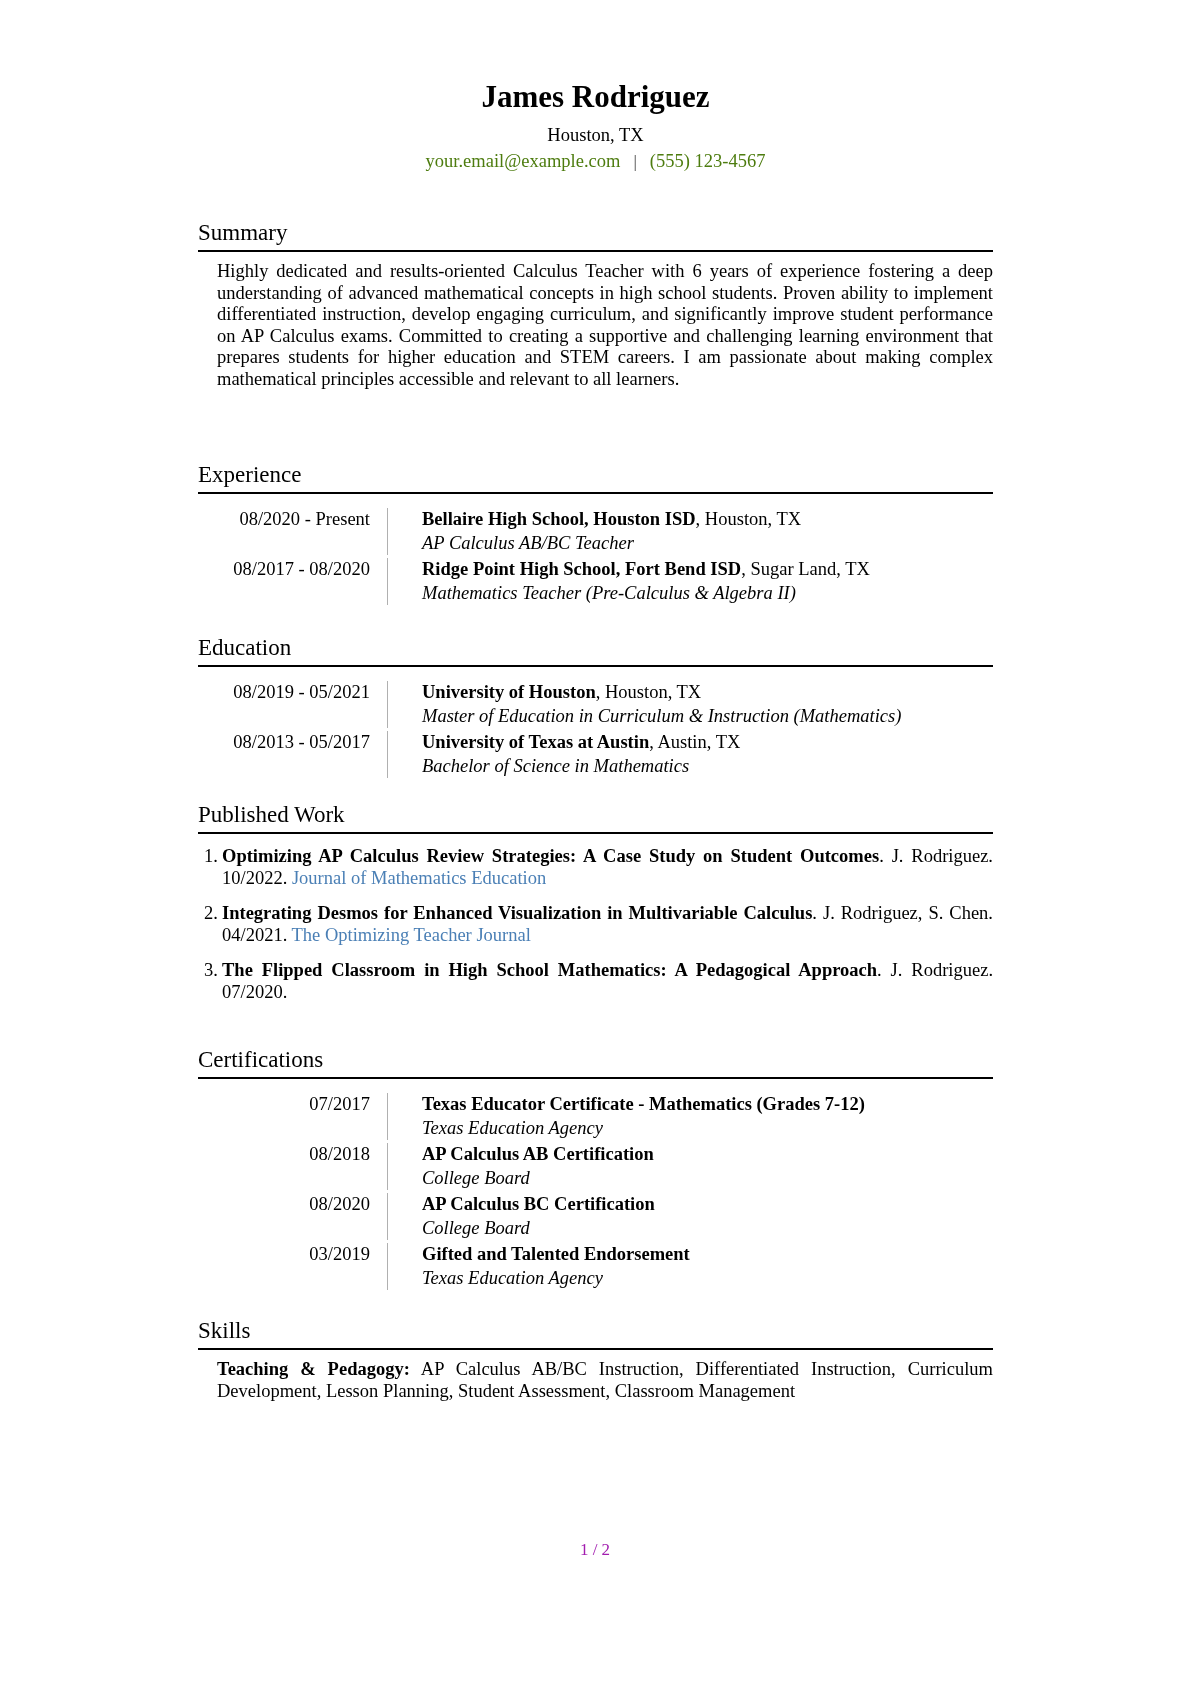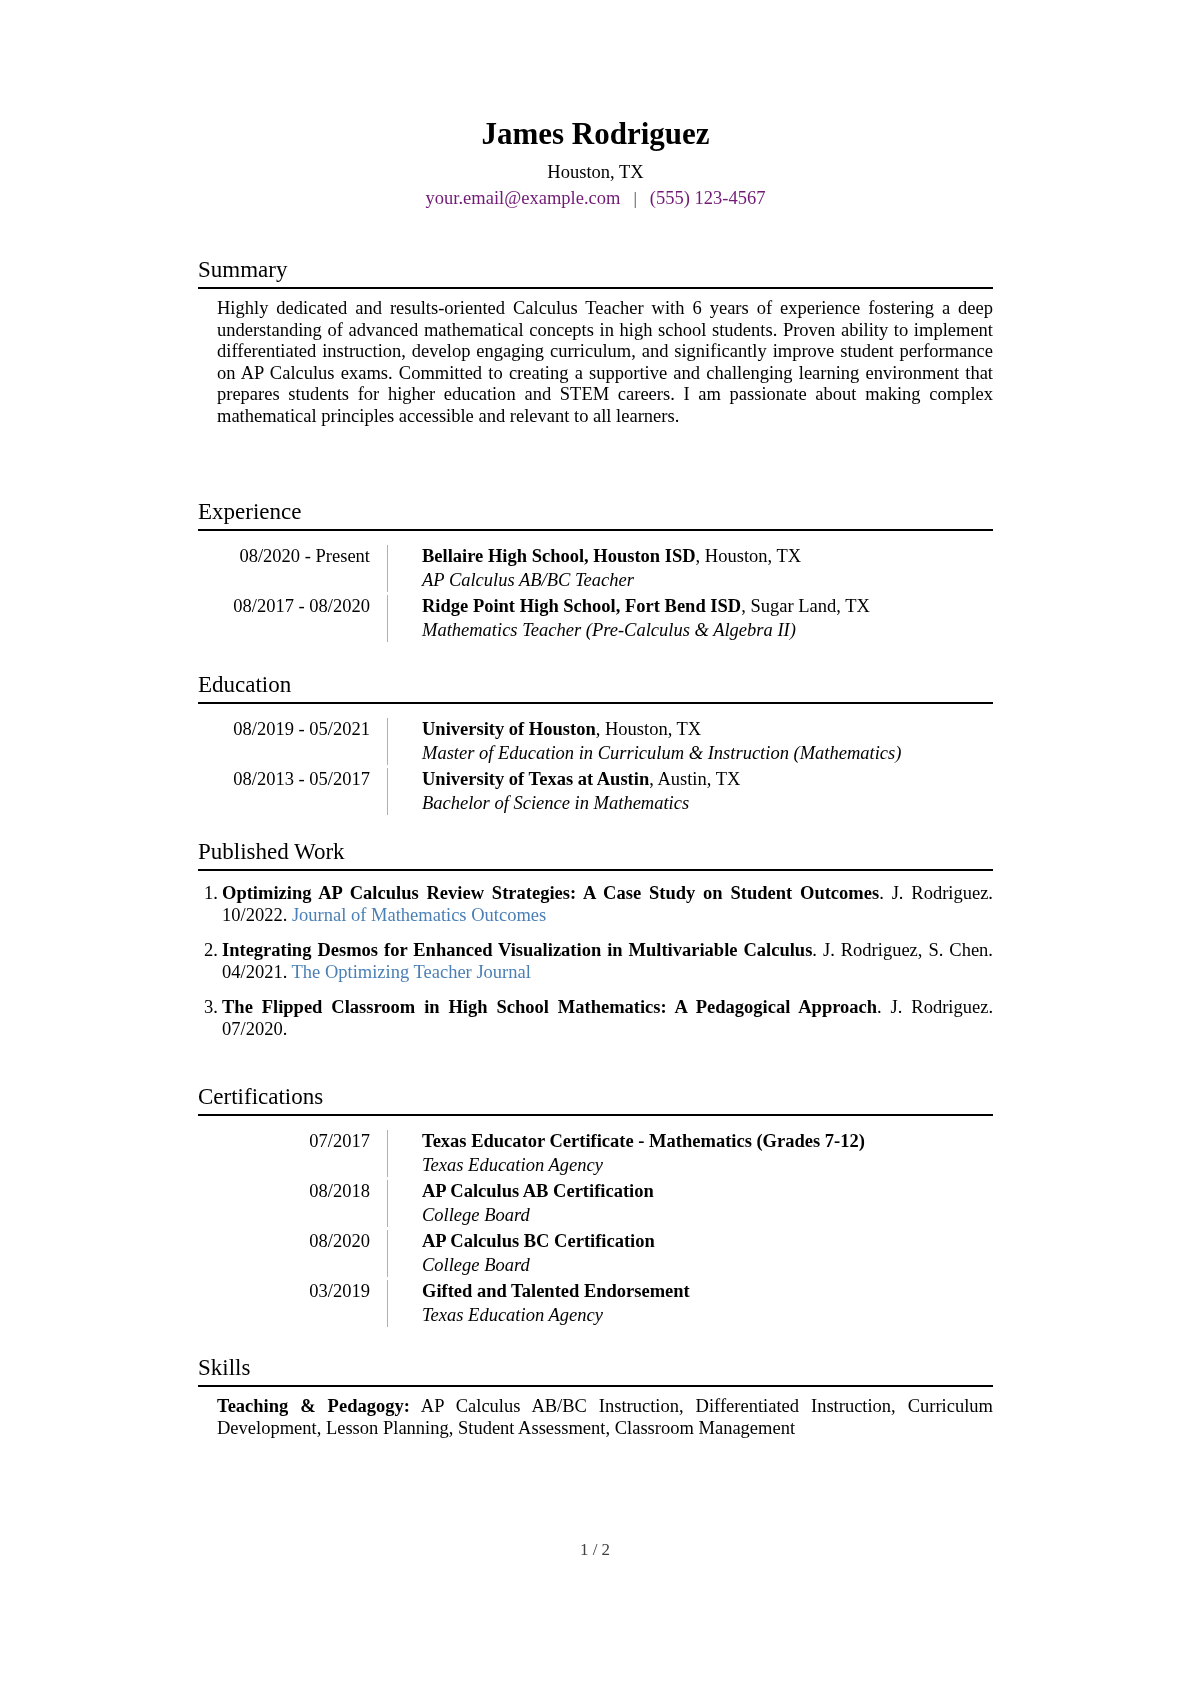--- a/index.html
+++ b/index.html
@@ -15,25 +15,25 @@
   }
   .content {
     position: absolute;
     left: 198px;
     top: 0;
     width: 795px;
   }
   .b { font-weight: bold; }
 
   
-  .header { padding-top: 116px; text-align: center; }
+  .header { padding-top: 79px; text-align: center; }
   .name { font-size: 31px; line-height: 36px; font-weight: bold; }
   .location { font-size: 18.5px; line-height: 24px; margin-top: 8px; }
   .contact { font-size: 18.5px; line-height: 24px; margin-top: 2px; }
-  .contact a { color: #701a75; text-decoration: none; }
+  .contact a { color: #4d7c0f; text-decoration: none; }
   .contact .sep { color: #444444; margin: 0 13px; font-size: 17px; }
 
   
   .section-title {
     font-size: 23px;
     line-height: 26px;
     font-weight: normal;
     padding-bottom: 4px;
     border-bottom: 2px solid #000000;
   }
@@ -85,21 +85,21 @@
   .pub-item a { color: #4a7fb5; text-decoration: none; }
 
   
   .footer {
     position: absolute;
     top: 1540px;
     left: 0;
     width: 100%;
     text-align: center;
     font-size: 17px;
-    color: #404040;
+    color: #a21caf;
   }
 </style>
 </head>
 <body>
 
 <div class="page">
   <div class="content">
 
     <div class="header">
       <div class="name">James Rodriguez</div>
@@ -151,21 +151,21 @@
             <div class="entry-line2">Bachelor of Science in Mathematics</div>
           </div>
         </div>
       </div>
     </div>
 
     <div class="section sec-published">
       <div class="section-title">Published Work</div>
       <div class="pub-list">
         <div class="pub-item">
-          <span class="pub-num">1.</span><span class="b">Optimizing AP Calculus Review Strategies: A Case Study on Student Outcomes</span><span>. J. Rodriguez. 10/2022. </span><a href="#">Journal of Mathematics Outcomes</a>
+          <span class="pub-num">1.</span><span class="b">Optimizing AP Calculus Review Strategies: A Case Study on Student Outcomes</span><span>. J. Rodriguez. 10/2022. </span><a href="#">Journal of Mathematics Education</a>
         </div>
         <div class="pub-item">
           <span class="pub-num">2.</span><span class="b">Integrating Desmos for Enhanced Visualization in Multivariable Calculus</span><span>. J. Rodriguez, S. Chen. 04/2021. </span><a href="#">The Optimizing Teacher Journal</a>
         </div>
         <div class="pub-item">
           <span class="pub-num">3.</span><span class="b">The Flipped Classroom in High School Mathematics: A Pedagogical Approach</span><span>. J. Rodriguez. 07/2020.</span>
         </div>
       </div>
     </div>
 

